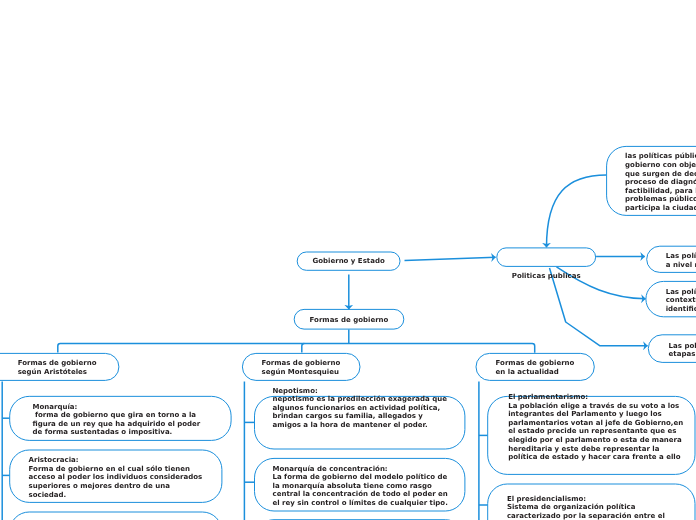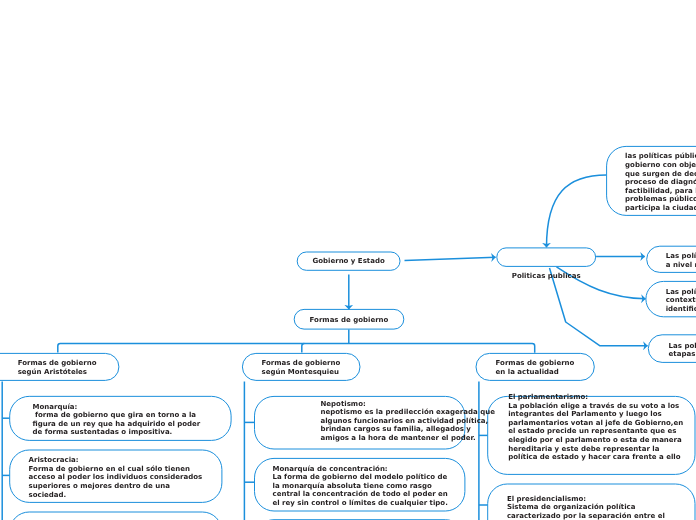--- a/index.html
+++ b/index.html
@@ -126,21 +126,21 @@
 de forma sustentadas o impositiva.</span>
       </div>
       <div class="node box" style="left: 9.2px; top: 449.5px; width: 202px; height: 53.4px; padding-left: 19.4px;">
         <span class="ntext">Aristocracia:
 Forma de gobierno en el cual sólo tienen
 acceso al poder los individuos considerados
 superiores o mejores dentro de una
 sociedad.</span>
       </div>
       <div class="node box" style="left: 9.2px; top: 511.5px; width: 213.2px; height: 53.4px; padding-left: 23.3px;"></div>
-      <div class="node box" style="left: 254px; top: 390px; width: 211.4px; height: 59px; padding-left: 18.5px; margin-left: 48px;">
+      <div class="node box" style="left: 254px; top: 377px; width: 211.4px; height: 59px; padding-left: 18.5px;">
         <span class="ntext">Nepotismo:
 nepotismo es la predilección exagerada que
 algunos funcionarios en actividad política,
 brindan cargos su familia, allegados y
 amigos a la hora de mantener el poder.</span>
       </div>
       <div class="node box" style="left: 254px; top: 457.9px; width: 256px; height: 53.6px; padding-left: 18.5px;">
         <span class="ntext">Monarquía de concentración:
 La forma de gobierno del modelo político de
 la monarquía absoluta tiene como rasgo

